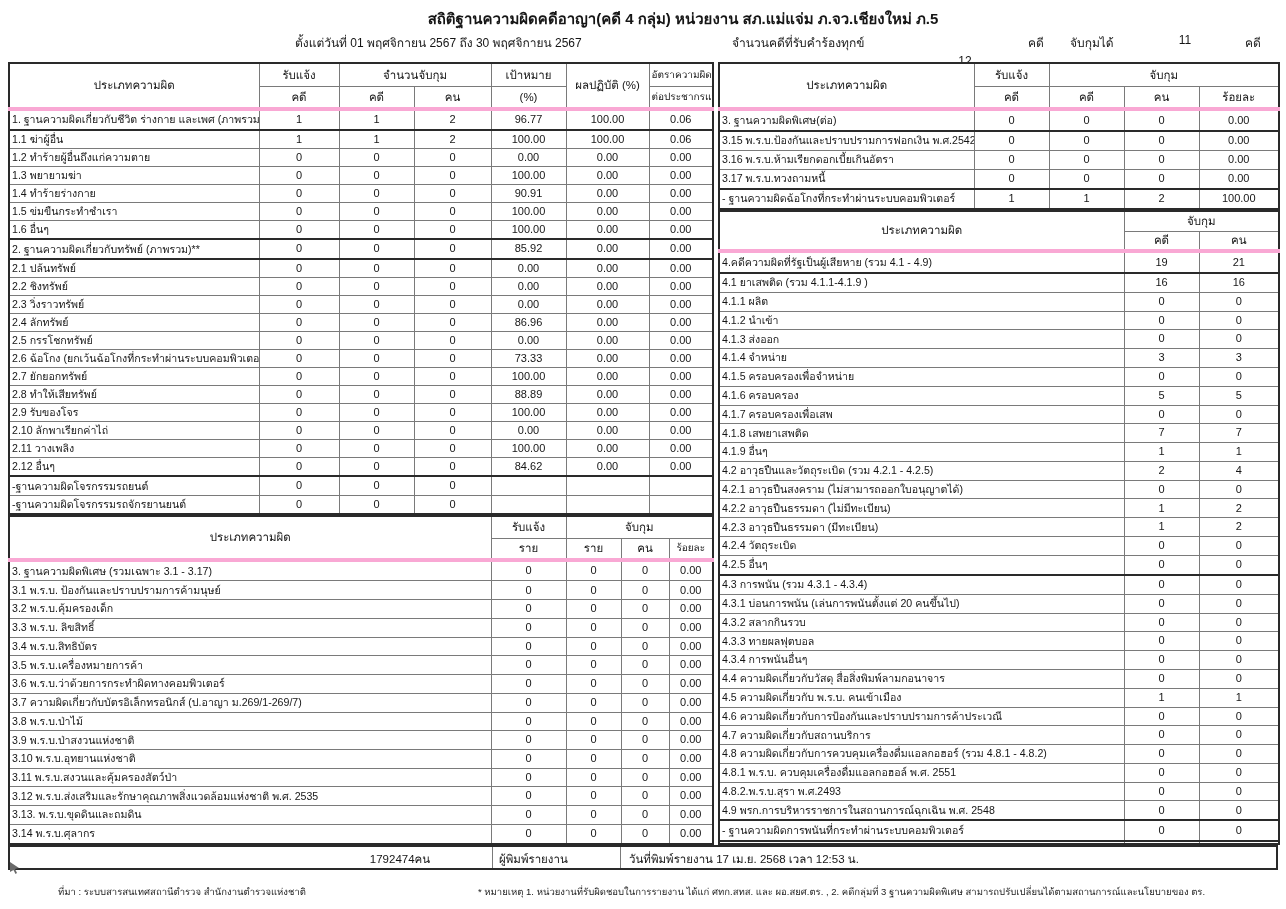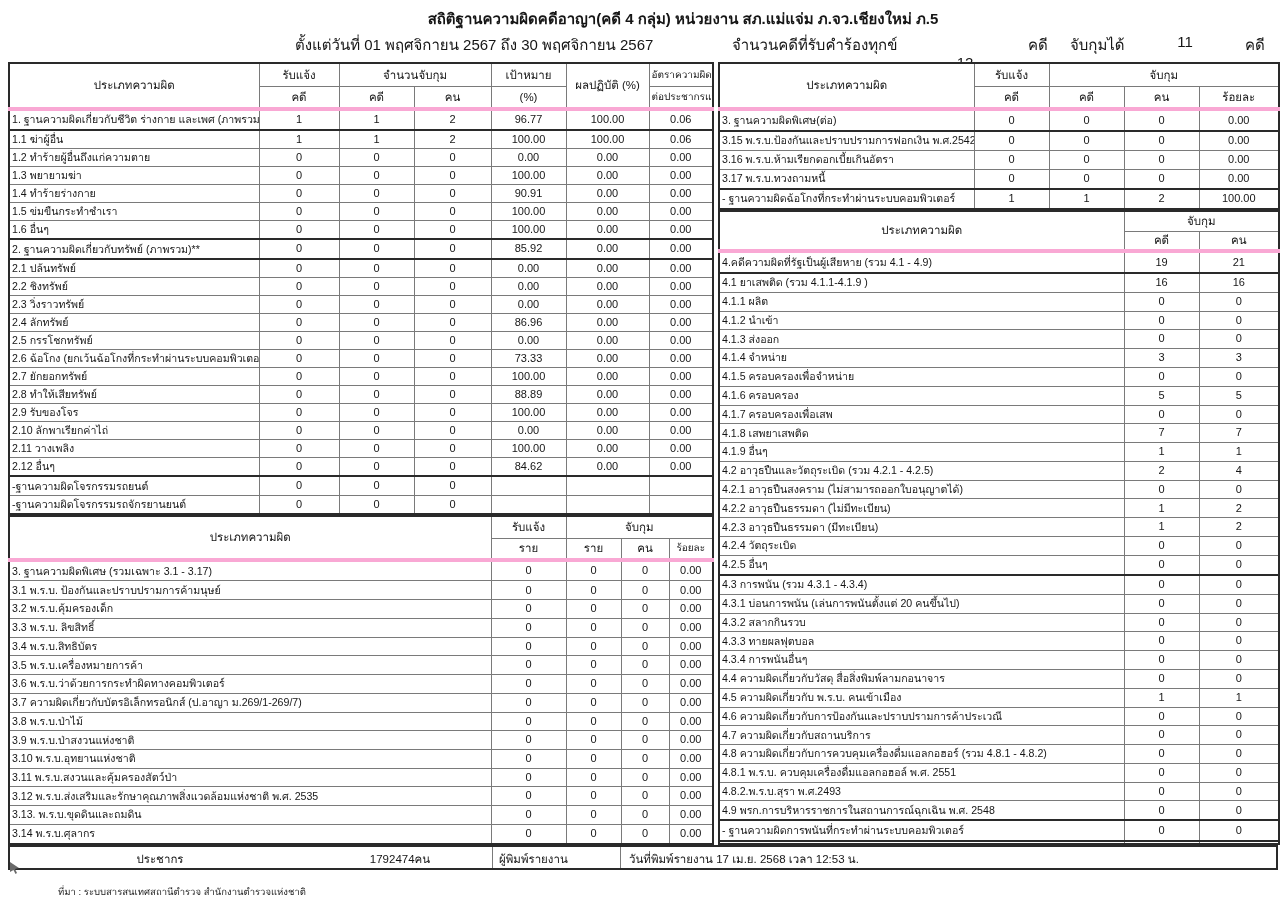--- a/index.html
+++ b/index.html
@@ -1,20 +1,20 @@
 <!DOCTYPE html>
 <html><head>
 <meta charset="utf-8">
 <style>
   html,body{margin:0;padding:0;background:#e8e8e8;}
   #page{position:relative;width:1286px;height:909px;background:#ffffff;
         font-family:"Liberation Sans","DejaVu Sans",sans-serif;color:#151515;overflow:hidden;}
   .abs{position:absolute;}
   #title{left:0;top:7px;width:1286px;text-align:center;font-size:15px;font-weight:bold;padding-left:40px;}
-  .sub{top:33px;font-size:15px;white-space:nowrap;}
+  .sub{top:33px;font-size:12px;white-space:nowrap;}
   table.tbl{position:absolute;border-collapse:collapse;table-layout:fixed;background:#fff;
             border:2px solid #2a2a2a;}
   .tbl th,.tbl td{border:1px solid #7a7a7a;font-weight:normal;font-size:11px;line-height:1.05;
             padding:0 2px;overflow:hidden;white-space:nowrap;color:#151515;}
   .tbl th{vertical-align:middle;font-size:11.5px;}
   .tbl thead tr:last-child th,.tbl thead th[rowspan]{border-bottom:4px solid #f9a8d4;}
   td.lbl{text-align:left;font-size:10.6px;}
   td.num{text-align:center;font-size:11px;}
   tr.em td{border-top:2px solid #2a2a2a;border-bottom:2px solid #2a2a2a;}
   tr.emt td{border-top:2px solid #2a2a2a;}
@@ -642,31 +642,31 @@
         <tr>
           <td class="lbl"></td>
           <td class="num"></td>
           <td class="num"></td>
         </tr>
       </tbody>
   </table>
 
   <div id="footer-row" class="abs">
     <div id="footer-a">
-      <span id="f-pop-label">ประชากร</span>
       <span id="f-pop-value">1792474คน</span>
     </div>
     <div id="footer-b">
       <span>ผู้พิมพ์รายงาน</span>
     </div>
     <div id="footer-c">
       <span>วันที่พิมพ์รายงาน 17 เม.ย. 2568  เวลา 12:53 น.</span>
     </div>
   </div>
 
   <div id="cursor-icon" class="abs">
     <svg width="14" height="14" viewBox="0 0 14 14">
         <path d="M2 1 L11 7 L7 8 L9 12 L7.5 13 L5.5 9 L2 11 Z" fill="#6a6a6a"></path>
       </svg>
   </div>
   <div class="abs note" style="left:58px;">ที่มา : ระบบสารสนเทศสถานีตำรวจ  สำนักงานตำรวจแห่งชาติ</div>
+  <div class="abs note" style="left:478px;">* หมายเหตุ   1. หน่วยงานที่รับผิดชอบในการรายงาน ได้แก่ ศทก.สทส. และ ผอ.สยศ.ตร. , 2. คดีกลุ่มที่ 3 ฐานความผิดพิเศษ สามารถปรับเปลี่ยนได้ตามสถานการณ์และนโยบายของ ตร.</div>
 
 </div>
 
 </body></html>

